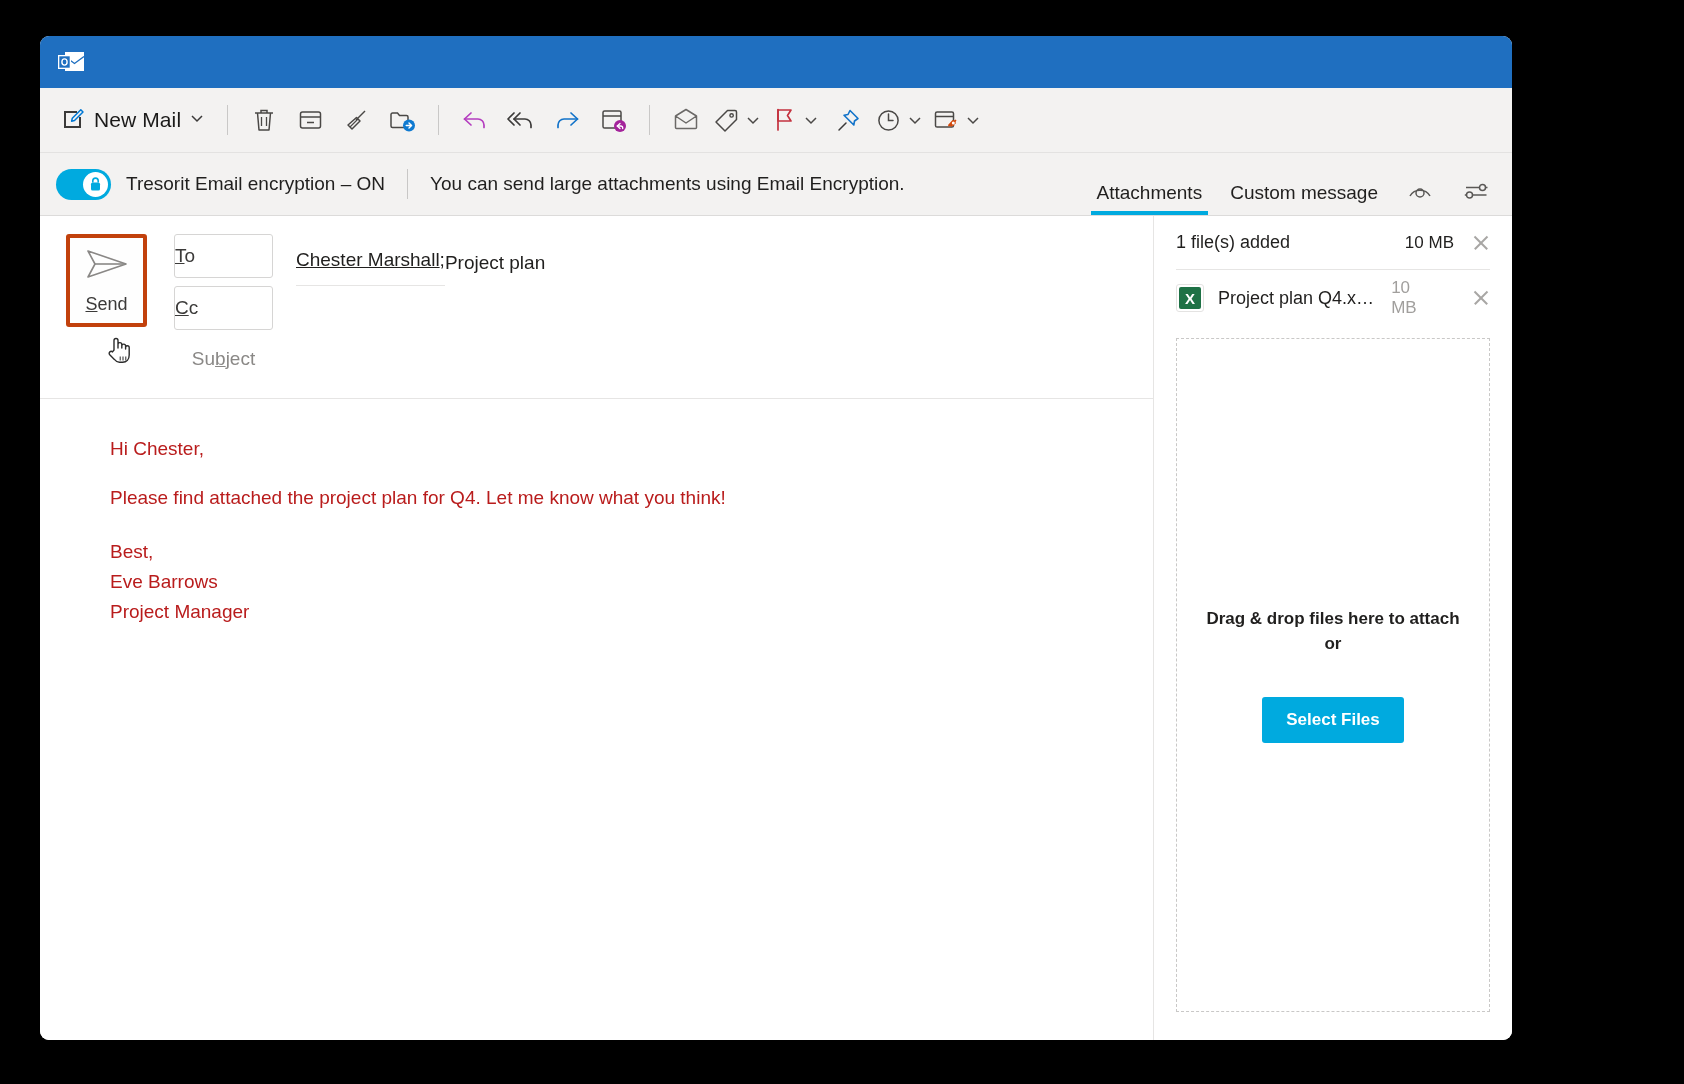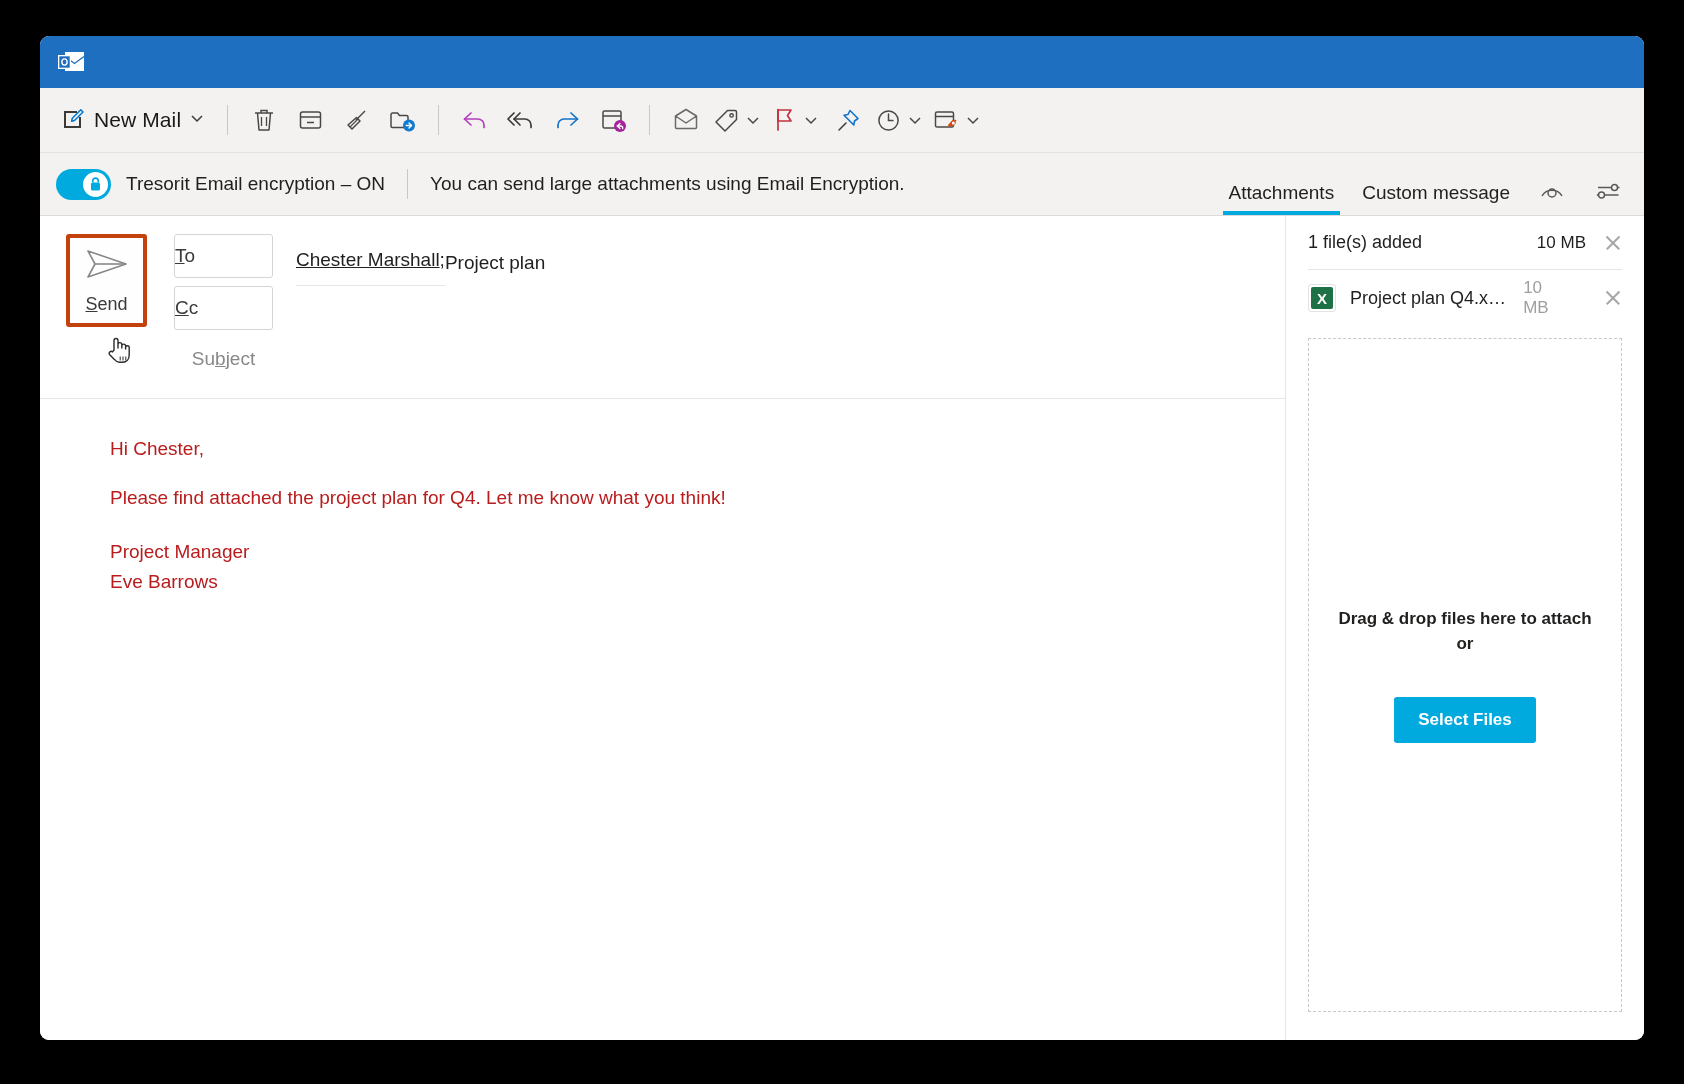--- a/index.html
+++ b/index.html
@@ -11,21 +11,21 @@
     overflow: hidden;
   }
   .screen {
     position: relative;
     width: 1684px; height: 1084px;
     background: #000000;
   }
   .window {
     position: absolute;
     left: 40px; top: 36px;
-    width: 1604px; height: 1004px;
+    width: 1472px; height: 1004px;
     background: #ffffff;
     border-radius: 9px;
     overflow: hidden;
     display: flex;
     flex-direction: column;
   }
 
   
   .titlebar {
     height: 52px;
@@ -623,22 +623,23 @@
                 <span>;</span>
             </div>
             <div class="valrow"></div>
             <div class="valrow subject">Project plan</div>
           </div>
         </div>
 
         <div class="bodyarea">
           <p>Hi Chester,</p>
           <p>Please find attached the project plan for Q4. Let me know what you think!</p>
+          <p class="tight">Best,</p>
+          <p class="tight">Eve Barrows</p>
           <p class="tight">Project Manager</p>
-          <p class="tight">Eve Barrows</p>
         </div>
       </div>
 
       <div class="panel">
         <div class="panel-head">
           <span class="title">1 file(s) added</span>
           <span class="size">10 MB</span>
           <span class="xbtn"></span>
         </div>
 

